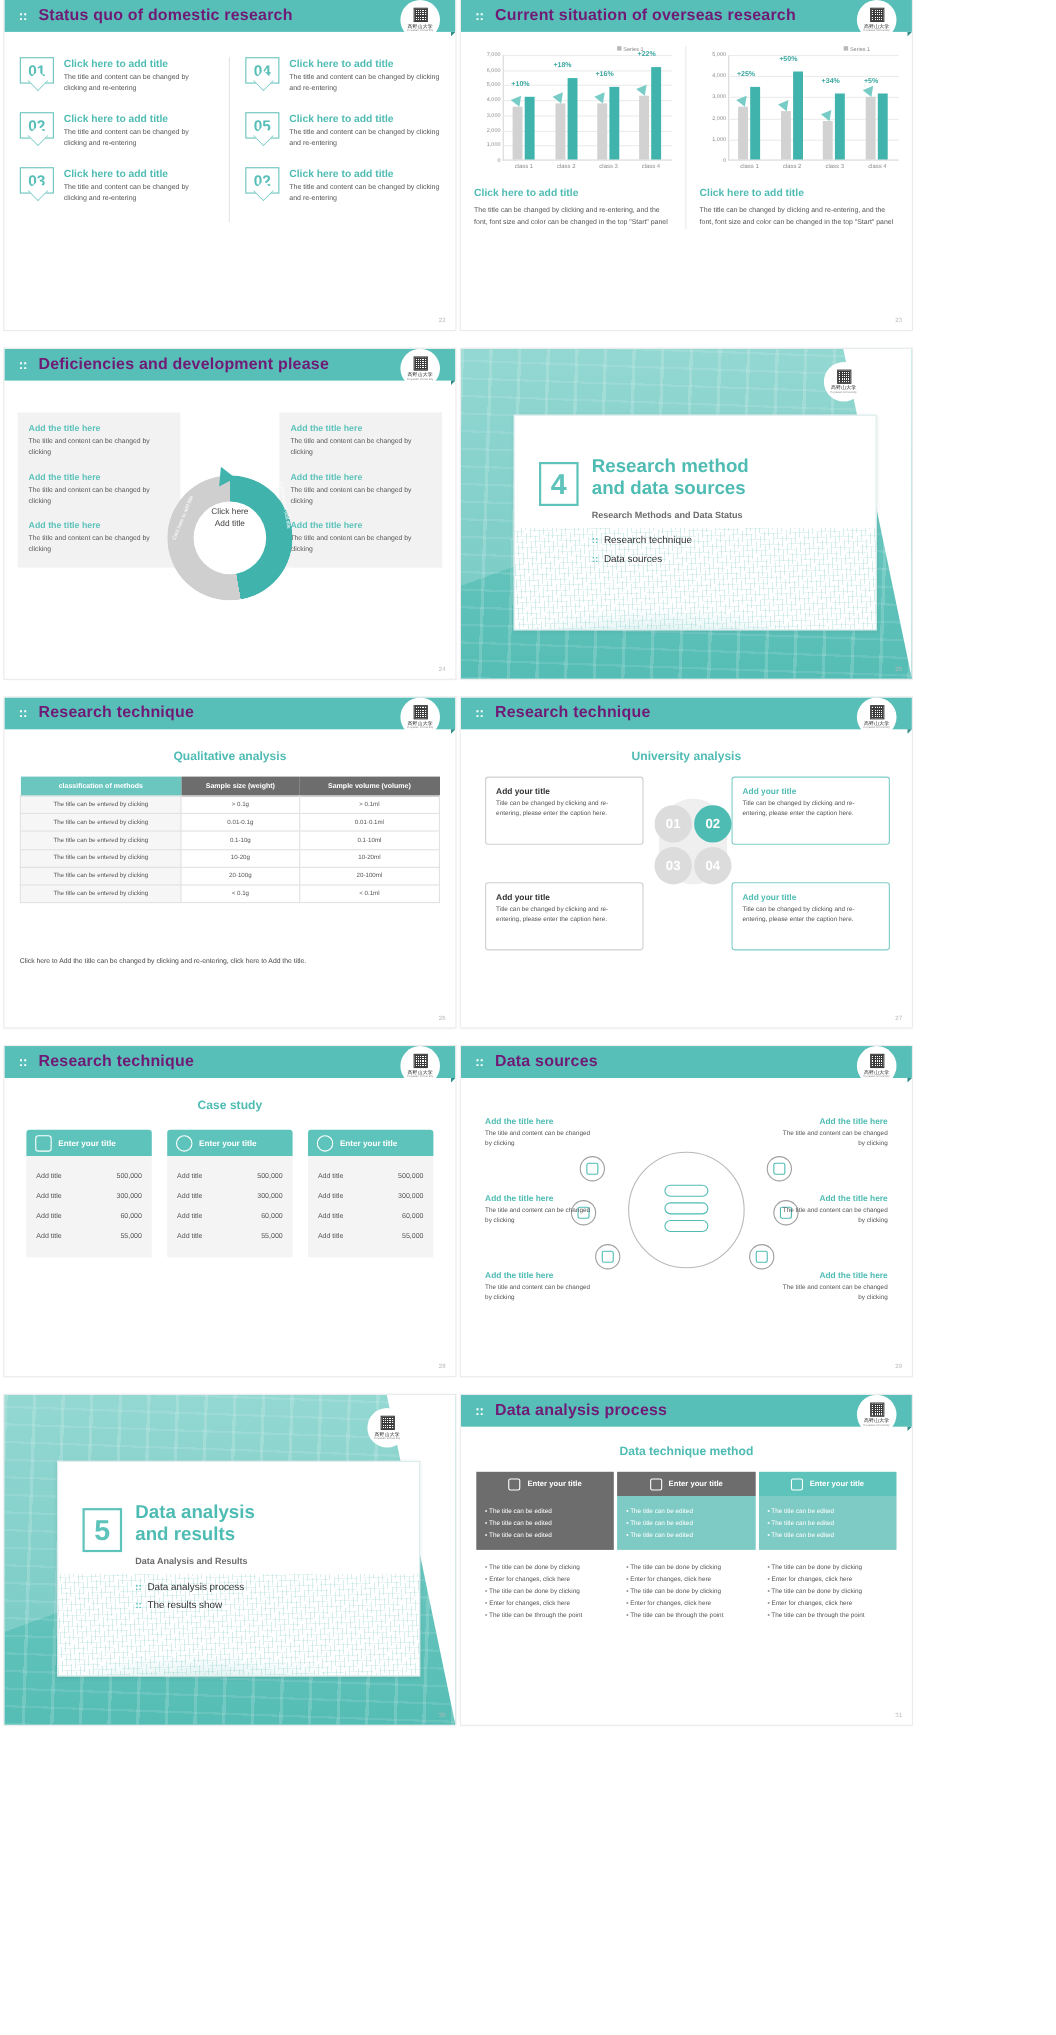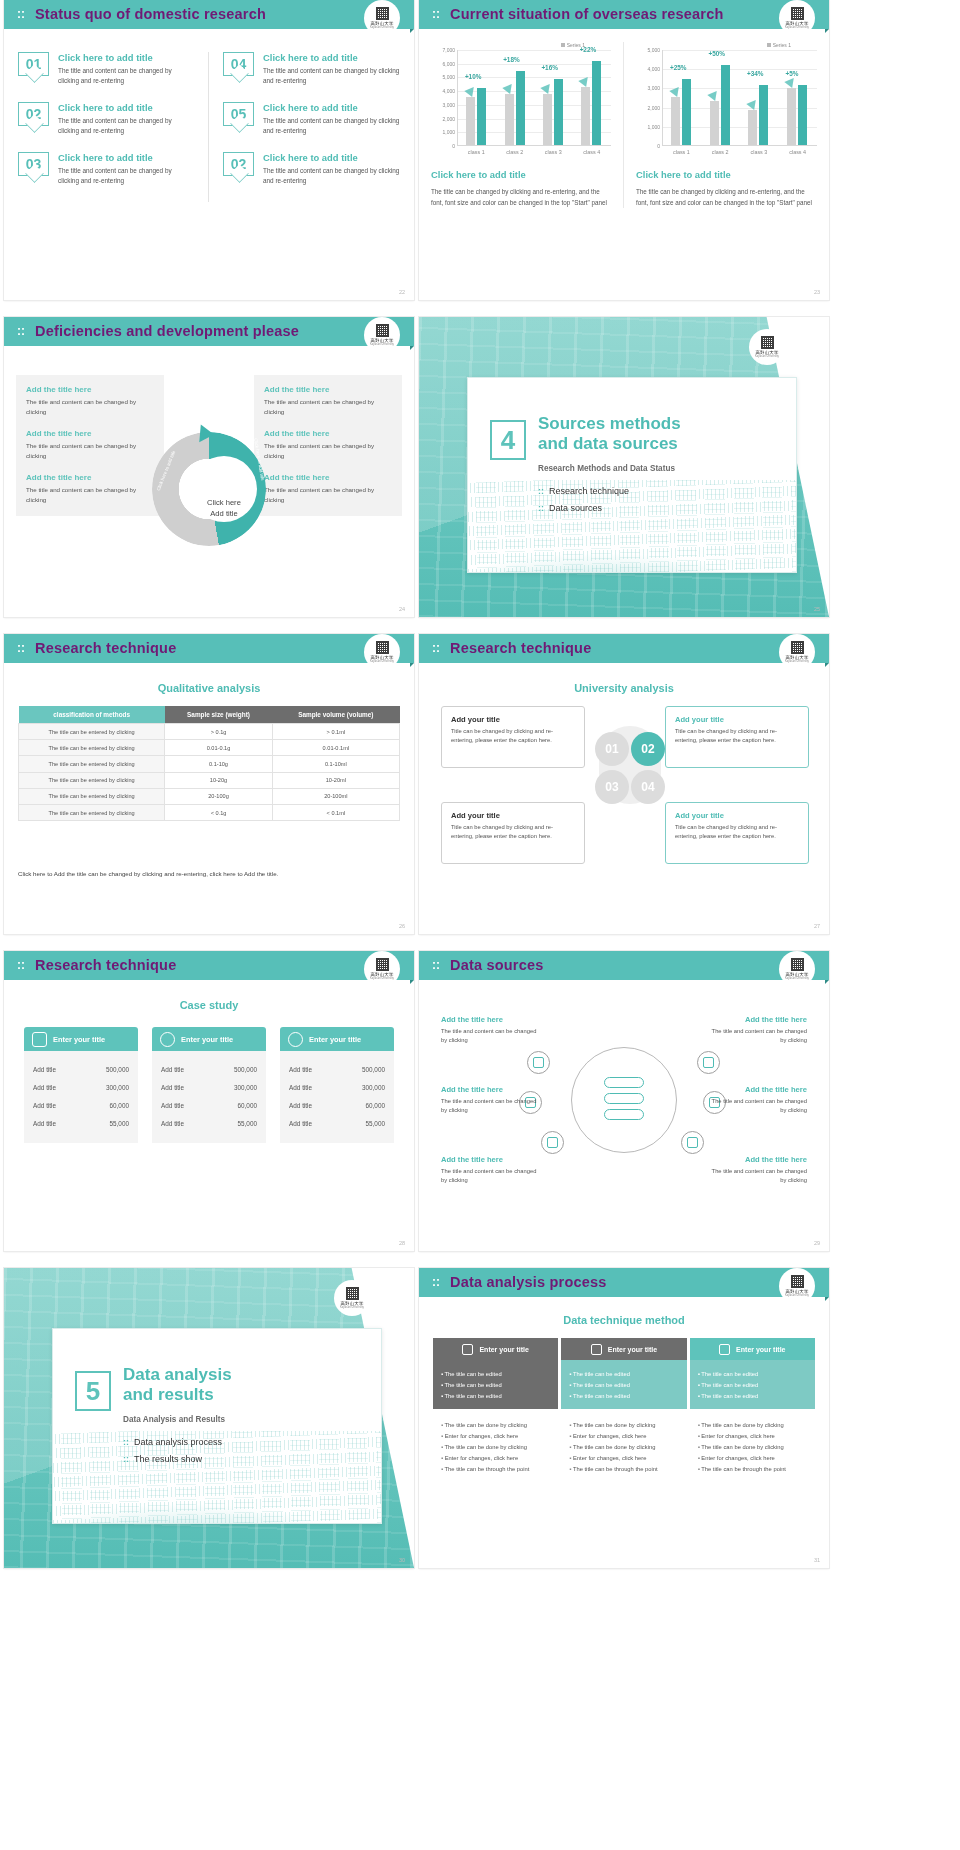--- a/index.html
+++ b/index.html
@@ -113,23 +113,23 @@
   .cy-col{ width:148px; background:#f2f2f2; padding:10px 10px 12px; }
   .cy-col .t{ color:#5ec3bb; font-size:8px; font-weight:bold; margin-bottom:3px;}
   .cy-col .d{ color:#555; font-size:6.2px; line-height:9.5px; margin-bottom:13px;}
   .cy-col .d:last-child{ margin-bottom:0; }
   .cycle{ position:absolute; left:148px; top:115px; width:114px; height:114px; }
   .cycle .ring{ position:absolute; inset:0; border-radius:50%;
     background:conic-gradient(#3fb3ac 0deg 170deg, #cfcfcf 170deg 360deg);
     -webkit-mask: radial-gradient(circle, transparent 30px, #000 30.5px);
             mask: radial-gradient(circle, transparent 30px, #000 30.5px);
   }
-  .cycle .hole{ position:absolute; left:42px; top:27px; width:60px; height:60px;
+  .cycle .hole{ position:absolute; left:27px; top:27px; width:60px; height:60px;
     border-radius:50%; background:#fff; box-shadow:0 0 0 3px #fff;
-    display:flex; align-items:center; justify-content:flex-end; flex-direction:column;
+    display:flex; align-items:center; justify-content:flex-start; flex-direction:column;
     font-size:7.6px; color:#444; line-height:11px; text-align:center;}
   .cycle .lblL, .cycle .lblR{ position:absolute; font-size:4.6px; color:#fff; white-space:nowrap;}
   .cycle .lblL{ left:6px; top:56px; transform:rotate(-68deg); transform-origin:left center;}
   .cycle .lblR{ right:3px; top:46px; transform:rotate(80deg); transform-origin:right center; color:#fff;}
   .cycle .head{ position:absolute; left:46px; top:-5px; width:0;height:0;
     border-left:9px solid transparent; border-right:9px solid transparent;
     border-bottom:14px solid #3fb3ac; transform:rotate(95deg);}
 
   
   .cover{ position:absolute; inset:0; background:#6ec9c2; overflow:hidden;}
@@ -474,21 +474,21 @@
   </div>
 
   <div class="slide">
     <div class="cover">
       <div class="bld"></div>
       <div class="wedge"></div>
       <div class="card">
         <div class="wave"></div>
         <div class="num">4</div>
         <h2>
-          <span>Sources methods</span><br><span>and data sources</span>
+          <span>Research method</span><br><span>and data sources</span>
         </h2>
         <div class="sub">Research Methods and Data Status</div>
         <div class="bullets">
           <div><i>::</i><span>Research technique</span></div>
           <div><i>::</i><span>Data sources</span></div>
         </div>
       </div>
       <div class="logo">
         <div class="mark"></div>
         <div class="jp">高野山大学</div>

